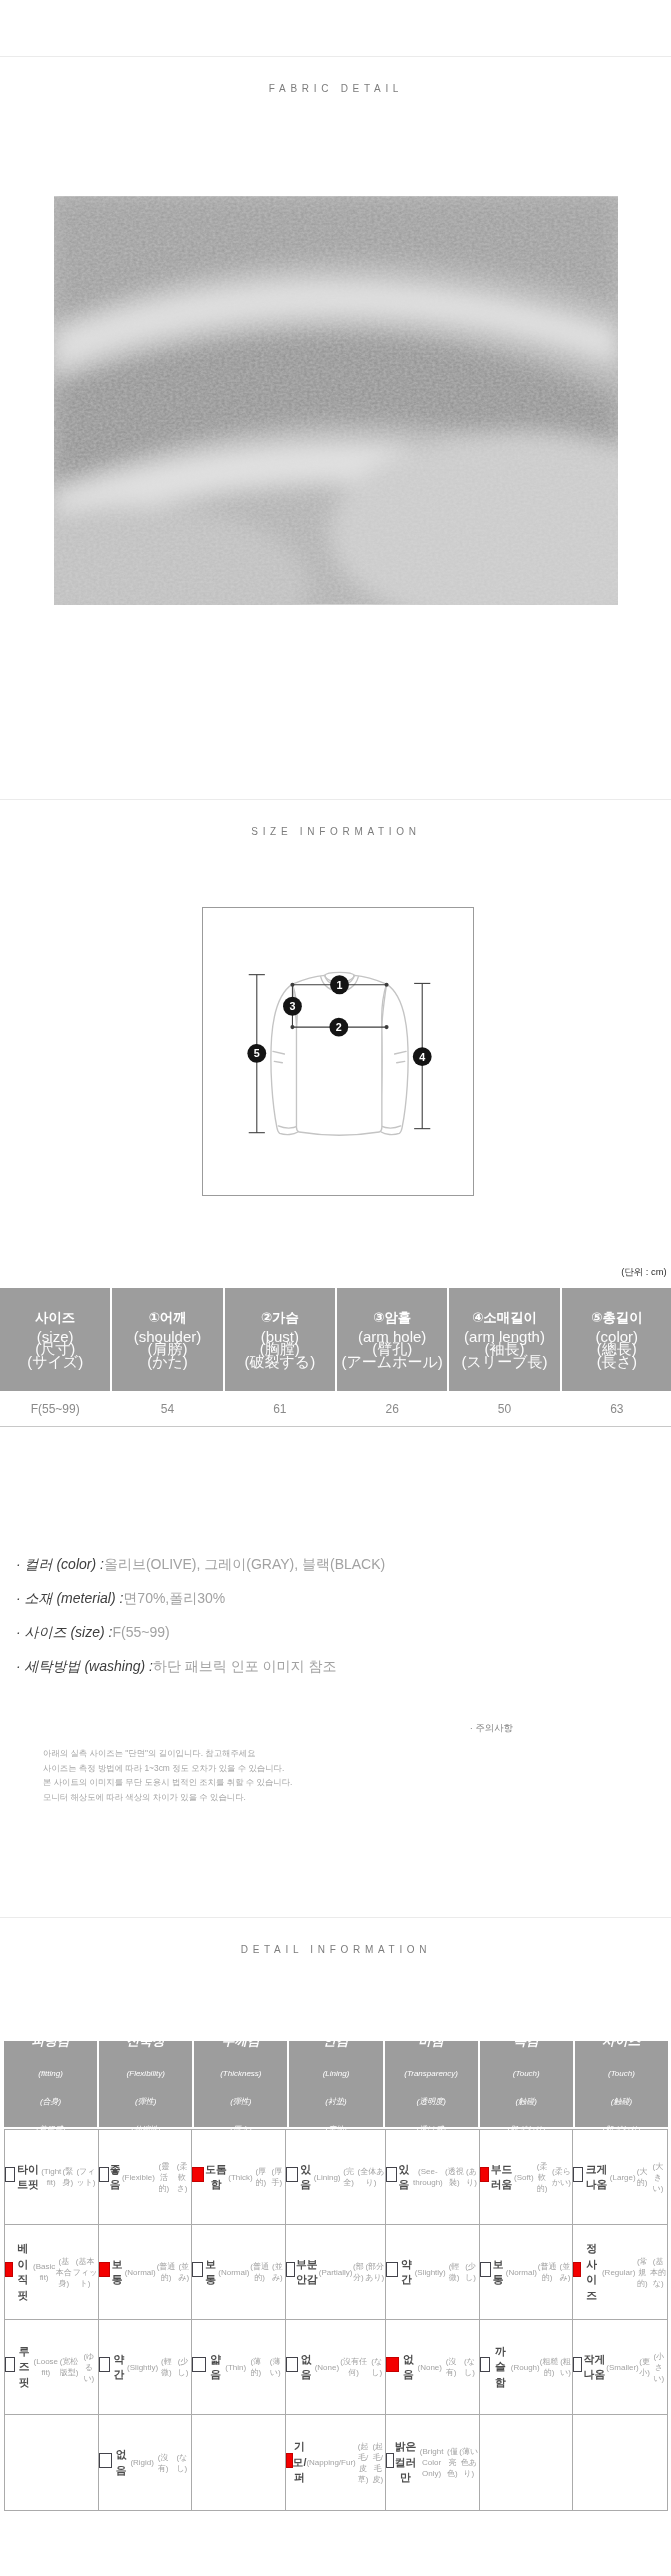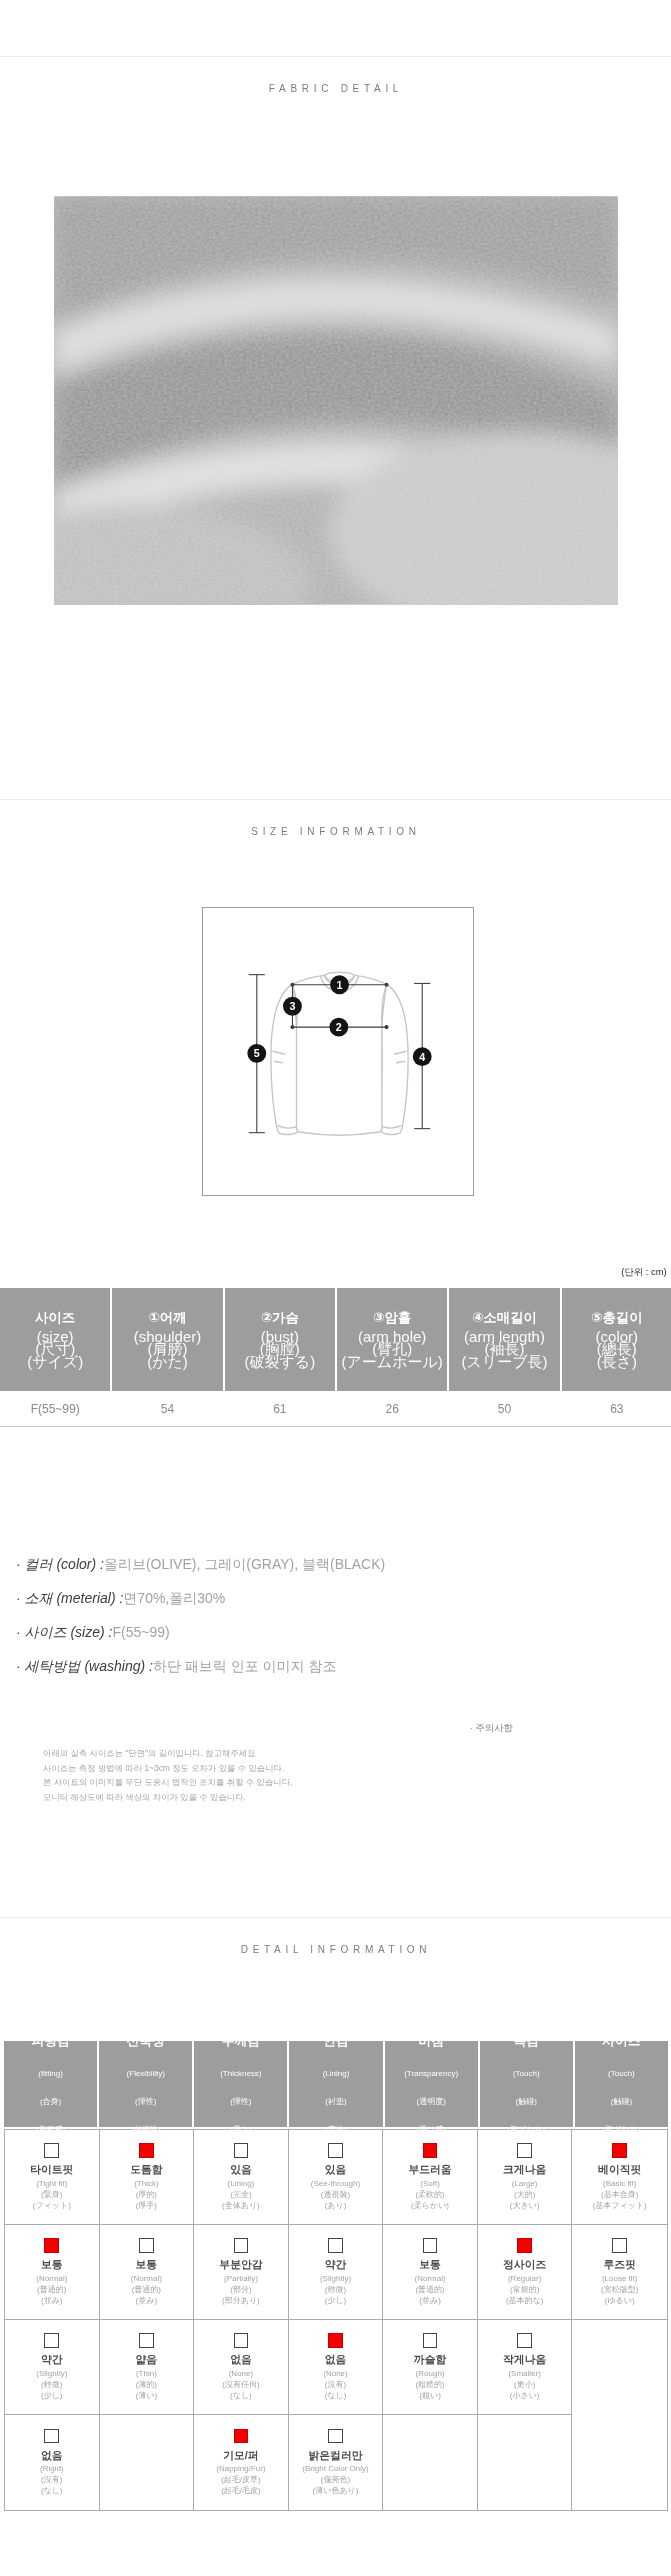--- a/index.html
+++ b/index.html
@@ -27,27 +27,27 @@
   .plabel{color:#3d3d3d;font-style:italic;}
   .pvalue{color:#a2a2a2;}
   
   .caution{position:absolute;left:43px;top:1722px;width:470px;}
   .caution-title{font-size:9.4px;color:#828282;margin-bottom:11.4px;text-align:right;}
   .cline{font-size:8.4px;color:#a5a5a5;line-height:14.4px;}
   
   .detail-table{position:absolute;left:4px;top:2041px;width:664px;}
   .dth-row{display:flex;gap:2px;}
   .dth{flex:1;height:86px;background:#9d9d9d;color:#fff;display:flex;
-       flex-direction:column;align-items:center;justify-content:center;text-align:center;}
+       flex-direction:column;align-items:center;justify-content:center;text-align:center;font-style:italic;}
   .dth-ko{font-size:12.8px;font-weight:bold;margin-bottom:4px;line-height:15.5px;}
   .dth-sub{font-size:8px;line-height:11.8px;margin-top:16px;}
   .dbody{display:grid;grid-template-columns:repeat(7,1fr);margin-top:2px;
          border:0.7px solid #ababab;}
   .dcell{border-right:0.7px solid #ababab;border-bottom:0.7px solid #ababab;height:95px;
-         display:flex;flex-direction:column;align-items:center;justify-content:center;
+         display:flex;flex-direction:row;align-items:center;justify-content:center;
          box-sizing:border-box;text-align:center;background:#fff;}
   .dcell:nth-child(7n){border-right:none;}
   .dbody .dcell:nth-last-child(-n+7){border-bottom:none;}
   .chk{width:12.8px;height:12.8px;border:1.3px solid #43434b;background:#fff;margin-bottom:4.7px;}
   .chk.checked{background:#f40000;border-color:#c40000;}
   .dko{font-size:10.8px;font-weight:bold;color:#4d4d4d;line-height:15.5px;}
   .dsub{font-size:8px;color:#a3a3a3;line-height:11px;}
   svg text.marker-num{fill:#ffffff;font-size:16px;font-weight:bold;
       font-family:"Liberation Sans","DejaVu Sans",sans-serif;text-anchor:middle;}
 </style>
@@ -253,20 +253,27 @@
       </div>
     <div class="dbody">
         <div class="dcell">
           <span class="chk"></span>
           <div class="dko">타이트핏</div>
           <div class="dsub">(Tight fit)</div>
           <div class="dsub">(緊身)</div>
           <div class="dsub">(フィット)</div>
         </div>
         <div class="dcell">
+          <span class="chk"></span>
+          <div class="dko">좋음</div>
+          <div class="dsub">(Flexible)</div>
+          <div class="dsub">(靈活的)</div>
+          <div class="dsub">(柔軟さ)</div>
+        </div>
+        <div class="dcell">
           <span class="chk checked"></span>
           <div class="dko">도톰함</div>
           <div class="dsub">(Thick)</div>
           <div class="dsub">(厚的)</div>
           <div class="dsub">(厚手)</div>
         </div>
         <div class="dcell">
           <span class="chk"></span>
           <div class="dko">있음</div>
           <div class="dsub">(Lining)</div>

